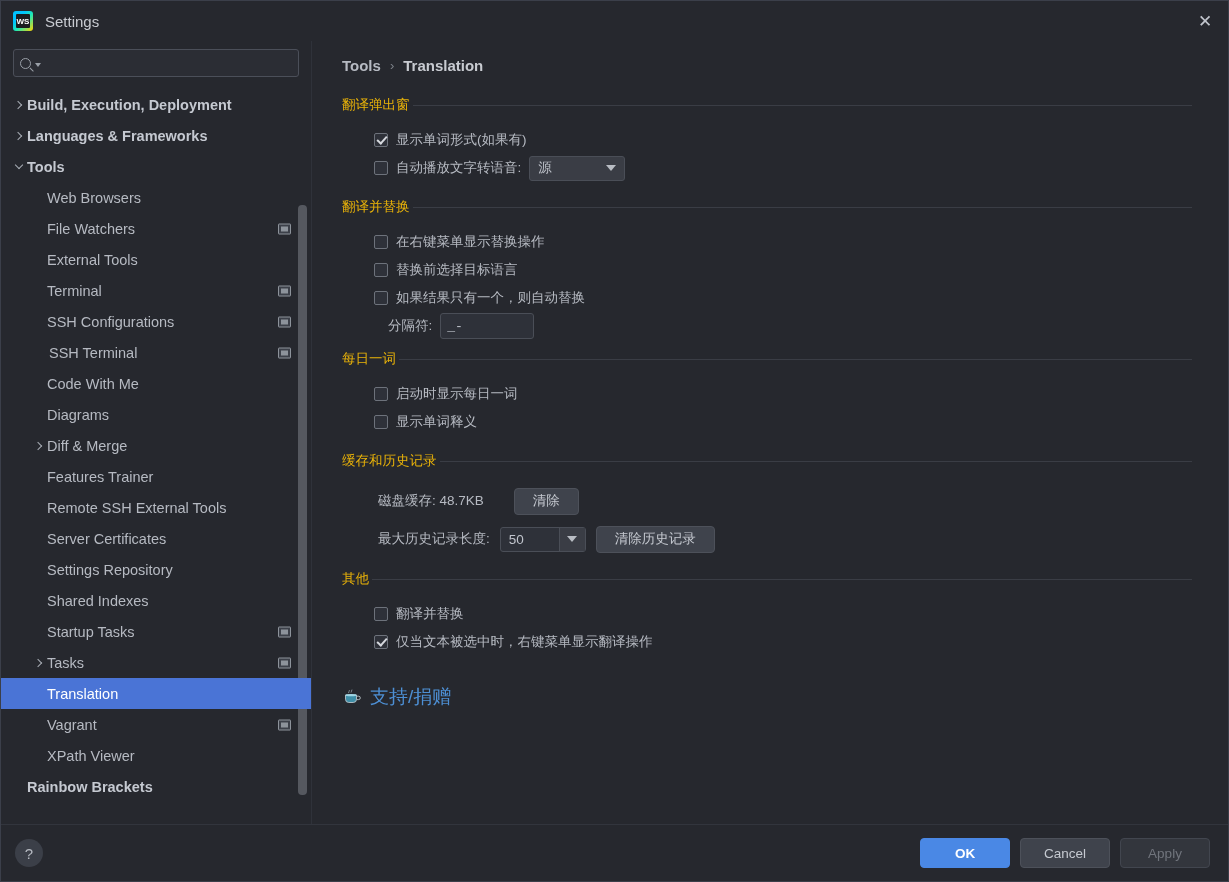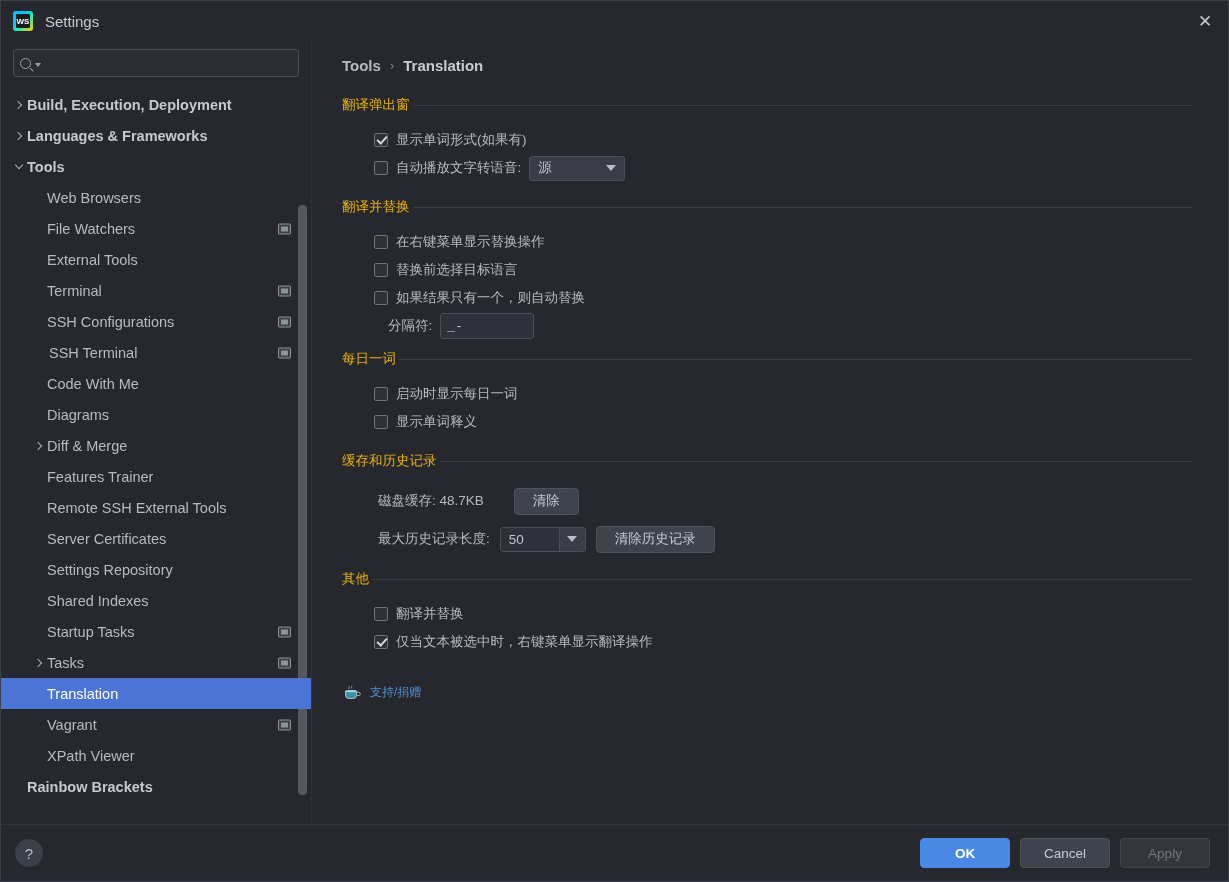--- a/index.html
+++ b/index.html
@@ -205,21 +205,21 @@
 
   .inline { display: flex; align-items: center; gap: 10px; min-height: 30px; }
   .lbl { color: #b6bac2; font-size: 13.5px; }
 
   .support {
     display: flex; align-items: center; gap: 8px;
     margin-top: 28px; padding-left: 2px;
   }
   .coffee { width: 18px; height: 16px; position: relative; flex: 0 0 18px; }
   .support-link {
-    color: #4d8fd4; font-size: 12px; text-decoration: none; cursor: pointer;
+    color: #4d8fd4; font-size: 19px; text-decoration: none; cursor: pointer;
   }
 
   
   .footer {
     height: 57px; flex: 0 0 57px;
     background: #26282e; border-top: 1px solid #32353d;
     display: flex; align-items: center;
     padding: 0 18px 0 14px;
   }
   .help-btn {

